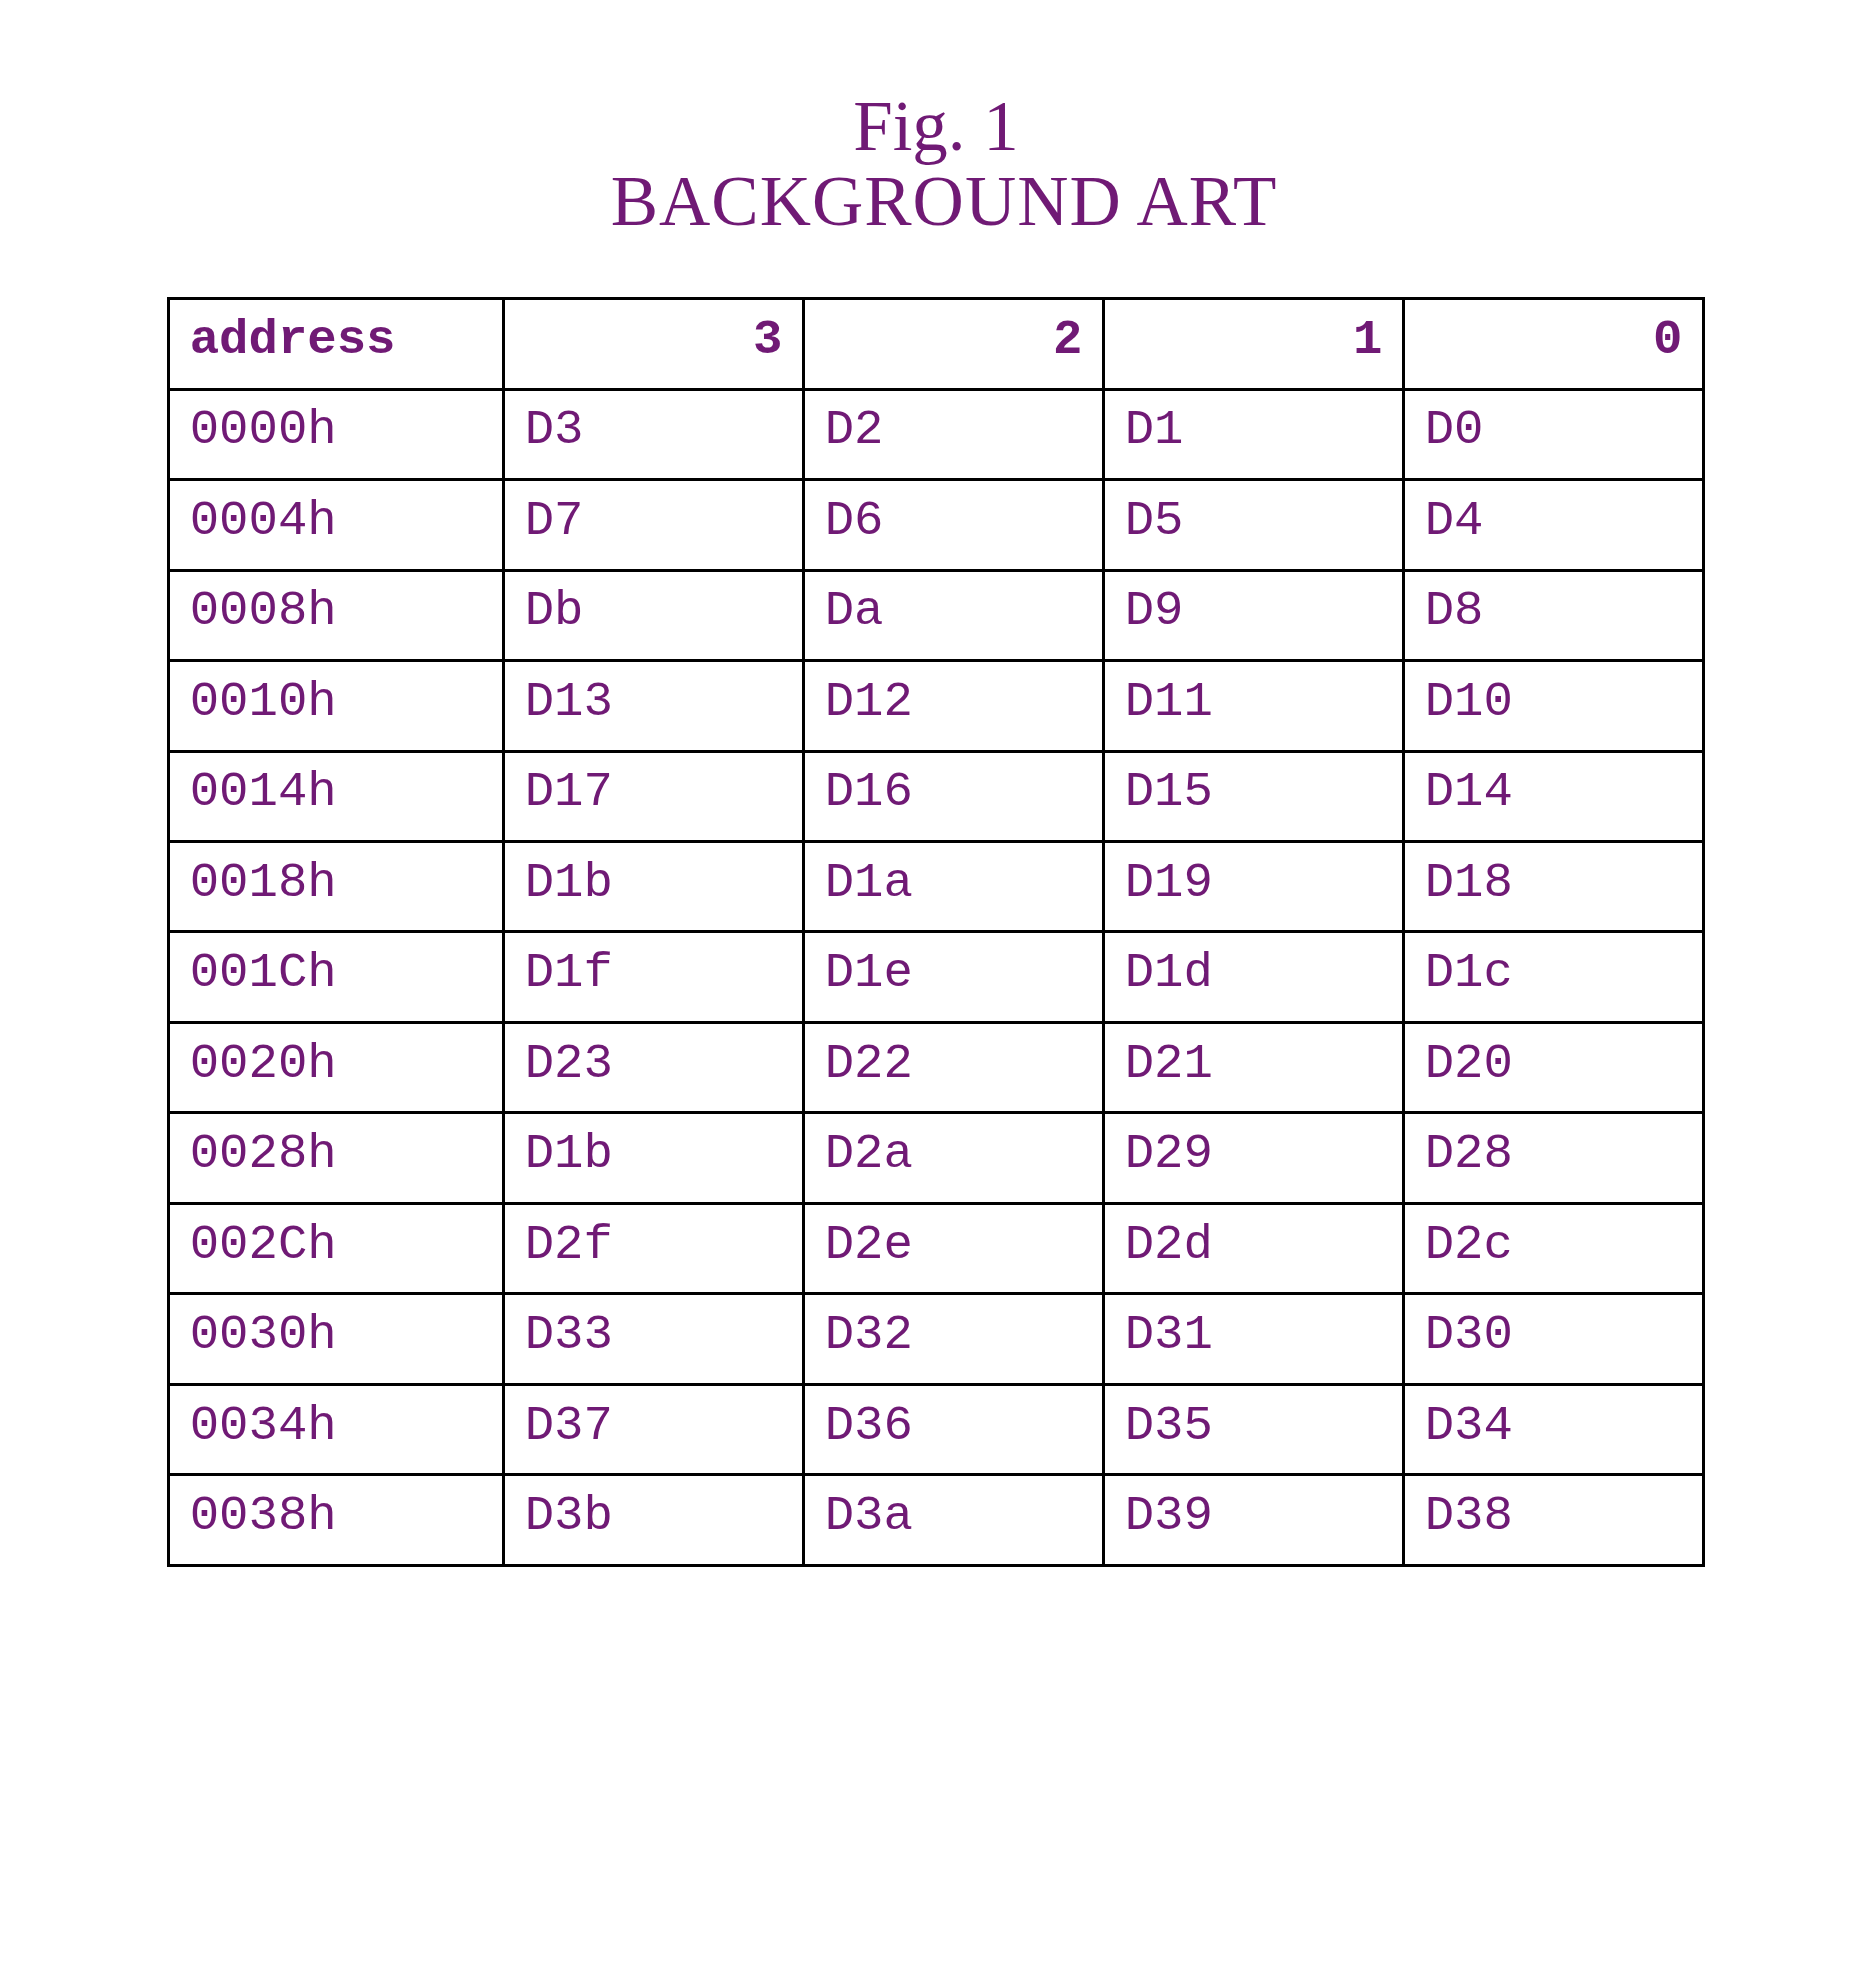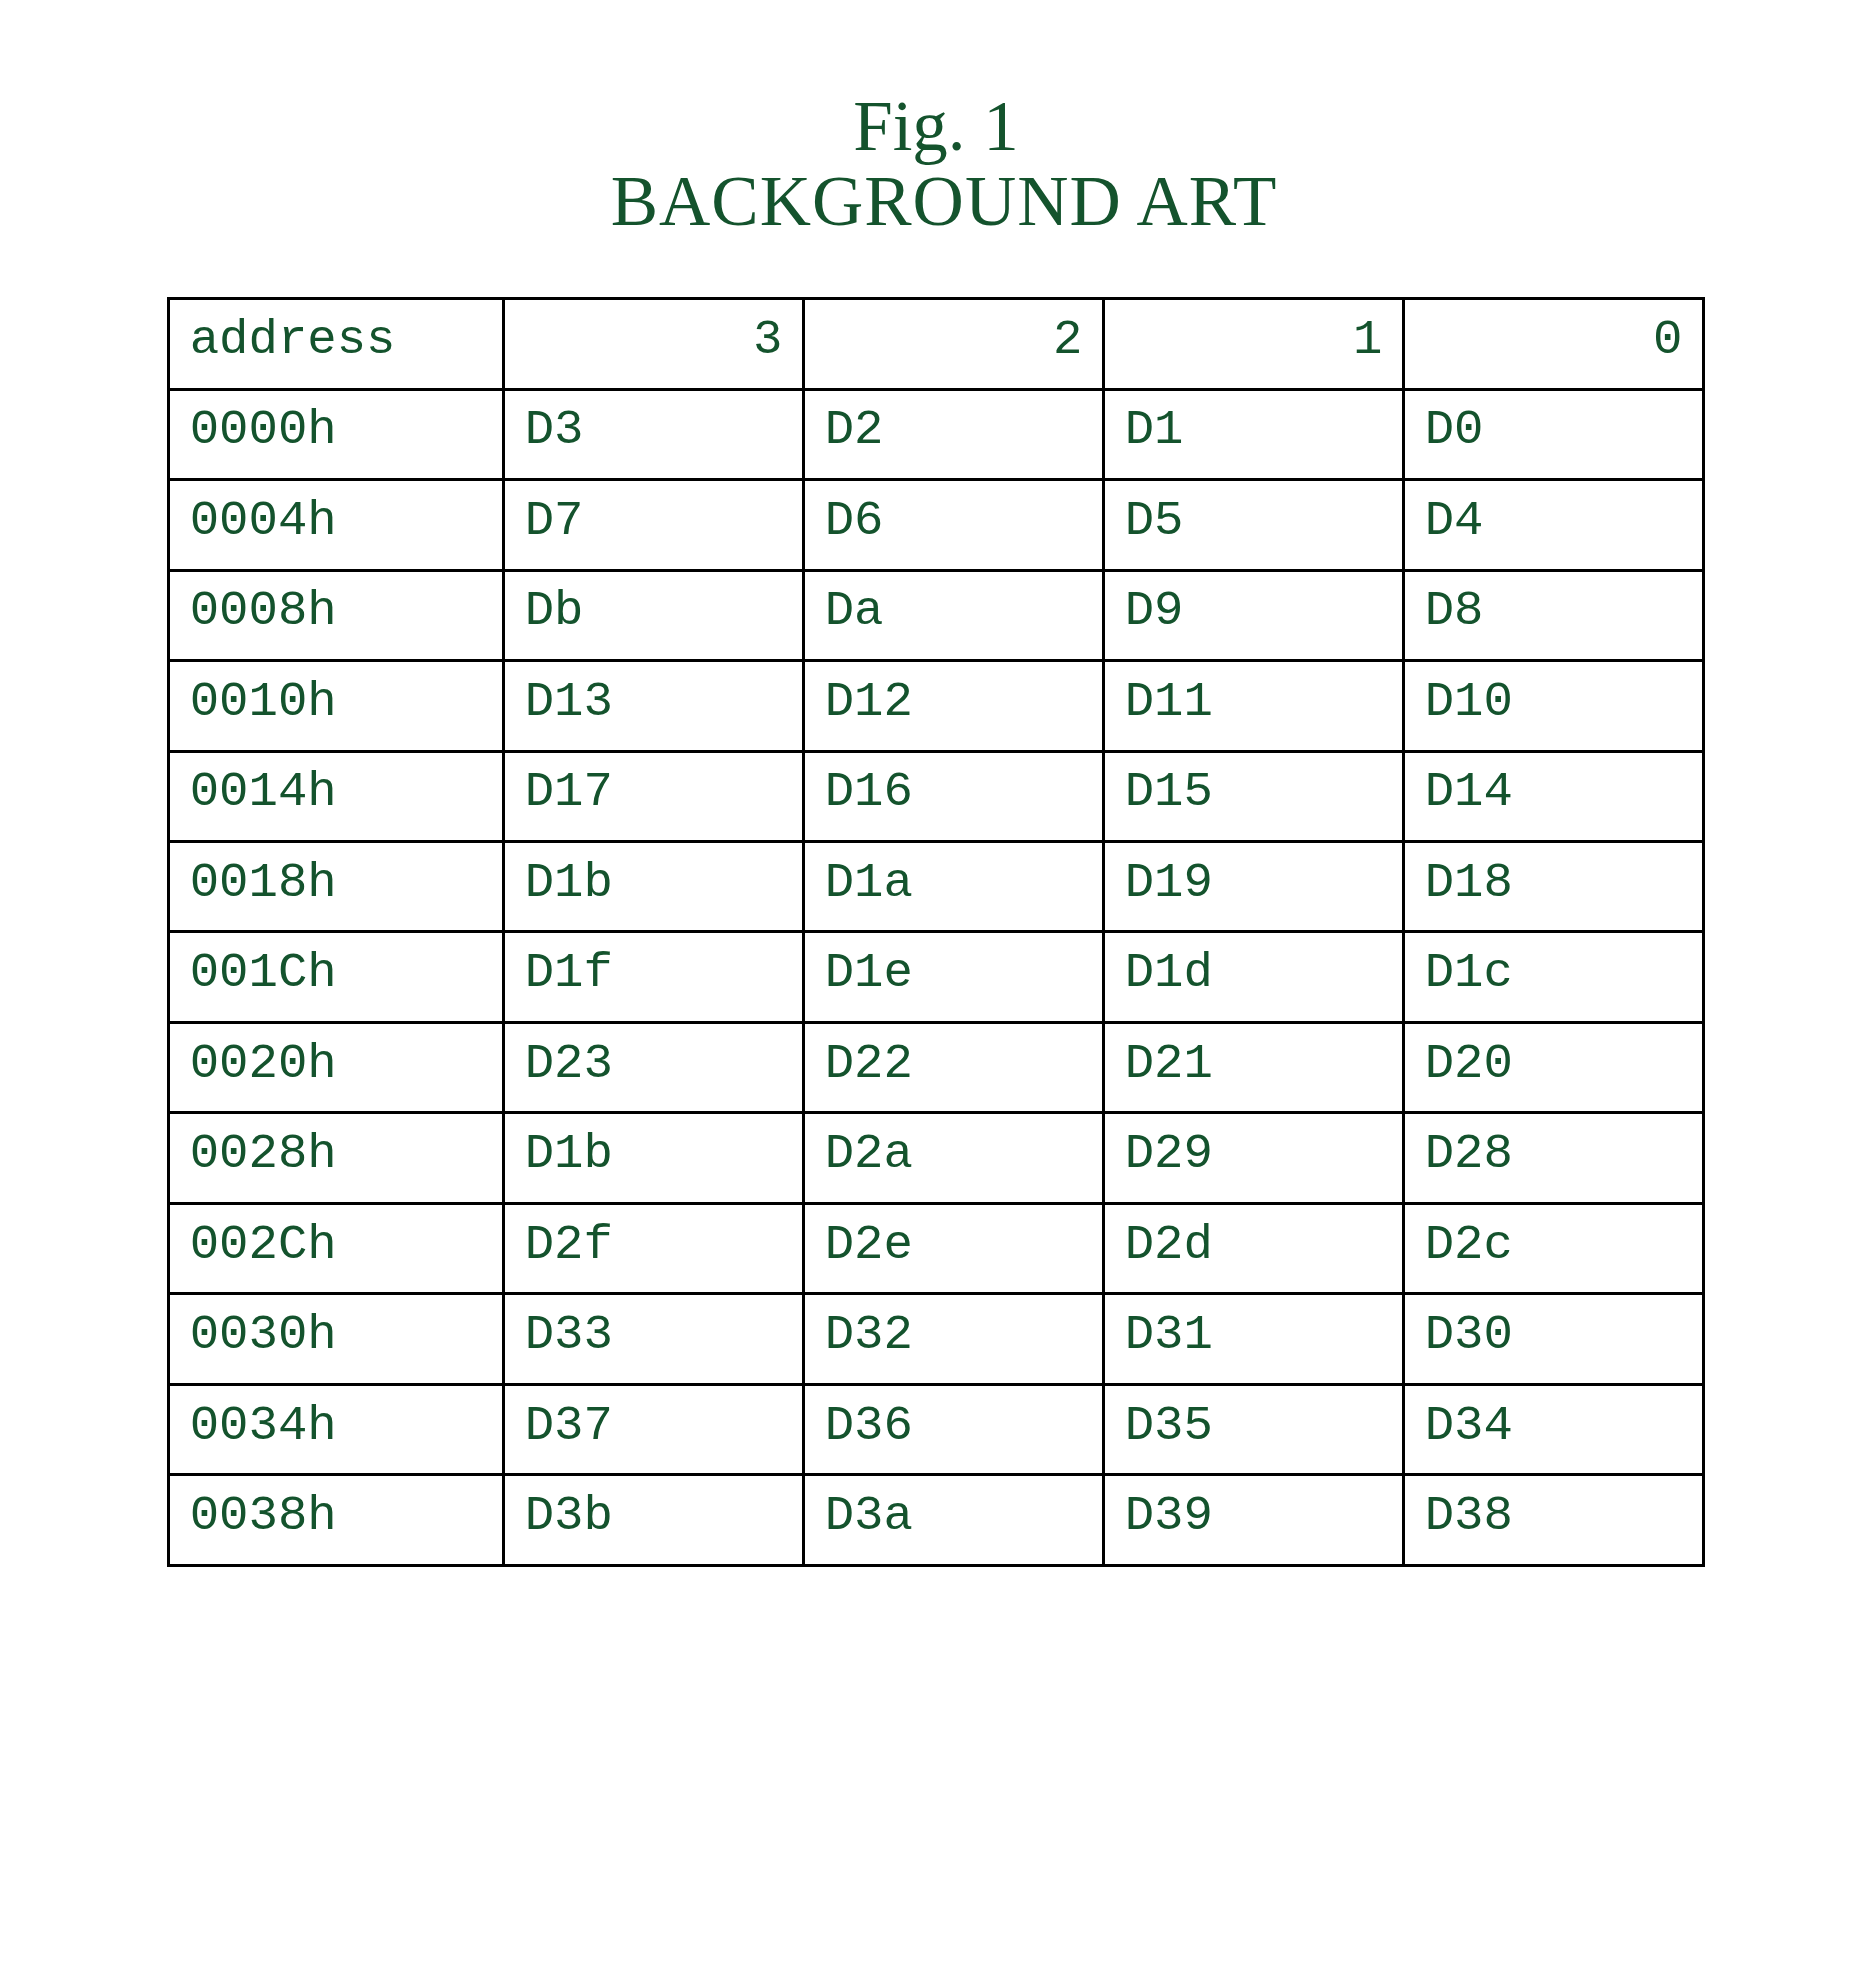--- a/index.html
+++ b/index.html
@@ -6,21 +6,21 @@
     margin: 0;
     padding: 0;
     background: #ffffff;
     width: 1872px;
   }
   .page {
     width: 1872px;
     padding: 89px 0 99px 0;
     box-sizing: border-box;
     font-family: "Times New Roman", Times, serif;
-    color: #14532d;
+    color: #701a75;
   }
   .title-block {
     text-align: center;
     line-height: 1.05;
     margin-bottom: 59px;
   }
   .fig-label {
     font-size: 71px;
   }
   .fig-title {
@@ -40,21 +40,21 @@
   table.mem td {
     border: 3.9px solid #000000;
     padding: 11.8px 19.7px 19.7px 19.7px;
     height: 51px;
     overflow: hidden;
     white-space: nowrap;
   }
   table.mem col.addr { width: 335px; }
   table.mem col.byte { width: 300px; }
   table.mem th {
-    font-weight: normal;
+    font-weight: bold;
     text-align: right;
     vertical-align: top;
   }
   table.mem th.addr-head {
     text-align: left;
     vertical-align: bottom;
   }
   table.mem td {
     text-align: left;
     vertical-align: top;

